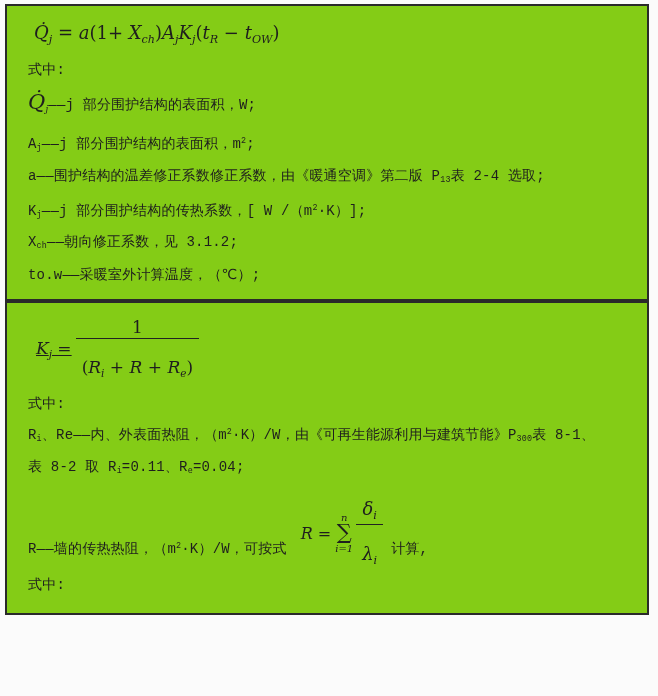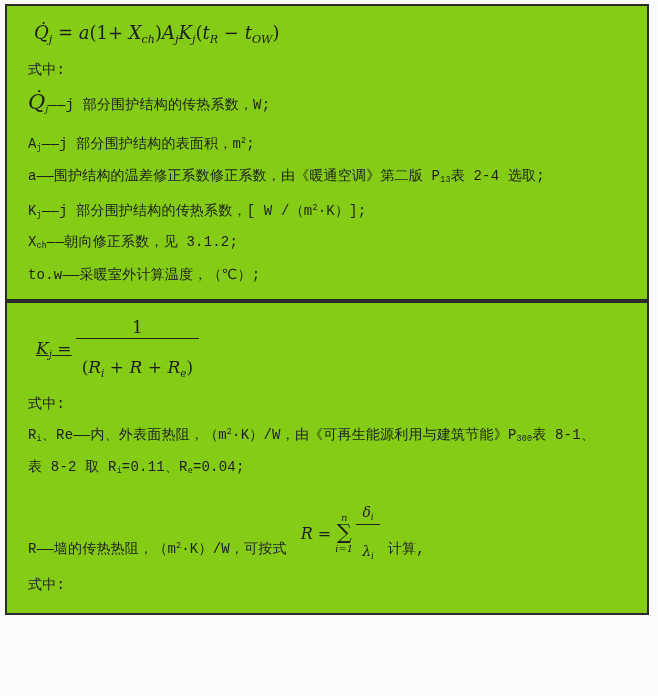--- a/index.html
+++ b/index.html
@@ -70,32 +70,32 @@
     margin-top:10px;
     height:76px;
     font-size:14px;
     white-space:nowrap;
   }
   .r-line .side-text{position:relative;top:16px;letter-spacing:0.2px;}
   .sum-wrap{display:inline-flex;align-items:center;margin:0 8px 0 14px;font-size:16px;}
   .sigma-col{display:inline-flex;flex-direction:column;align-items:center;line-height:1;margin:0 3px 0 4px;}
   .sigma-col .limit{font-family:"DejaVu Serif",serif;font-style:italic;font-size:10px;line-height:1.1;}
   .sigma-col .sigma{font-size:21px;line-height:0.95;font-family:"DejaVu Serif",serif;font-style:normal;}
-  .frac.fs{font-size:14px;}
+  .frac.fs{font-size:18px;}
   .frac.fs .den{border-top-width:1px;}
 </style>
 </head>
 <body>
 
 <div>
 
   <div class="box box1">
     <div class="formula-main math"><span class="f-i">Q̇</span><span class="f-sub">j</span><span class="f-n"> = </span><span class="f-i">a</span><span class="f-n">(1+ </span><span class="f-i">X</span><span class="f-sub">ch</span><span class="f-n">)</span><span class="f-i">A</span><span class="f-sub">j</span><span class="f-i">K</span><span class="f-sub">j</span><span class="f-n">(</span><span class="f-i">t</span><span class="f-sub">R</span><span class="f-n"> − </span><span class="f-i">t</span><span class="f-sub">OW</span><span class="f-n">)</span></div>
     <div class="tline">式中:</div>
-    <div class="tline qdef"><span class="f-bigi">Q̇</span><span class="f-sub">j</span><span class="f-n">——j 部分围护结构的传热系数，W;</span></div>
+    <div class="tline qdef"><span class="f-bigi">Q̇</span><span class="f-sub">j</span><span class="f-n">——j 部分围护结构的表面积，W;</span></div>
     <div class="tline"><span class="f-n">A</span><span class="f-subn">j</span><span class="f-n">——j 部分围护结构的表面积，m</span><span class="f-sup">2</span><span class="f-n">;</span></div>
     <div class="tline"><span class="f-n">a——围护结构的温差修正系数修正系数，由《暖通空调》第二版 P</span><span class="f-subn">13</span><span class="f-n">表 2-4 选取;</span></div>
     <div class="tline"><span class="f-n">K</span><span class="f-subn">j</span><span class="f-n">——j 部分围护结构的传热系数，[ W /（m</span><span class="f-sup">2</span><span class="f-n">·K）];</span></div>
     <div class="tline"><span class="f-n">X</span><span class="f-subn">ch</span><span class="f-n">——朝向修正系数，见 3.1.2;</span></div>
     <div class="tline"><span class="f-n">to.w——采暖室外计算温度，（℃）;</span></div>
   </div>
 
 
   <div class="box box2">
     <div class="kj-formula math">

